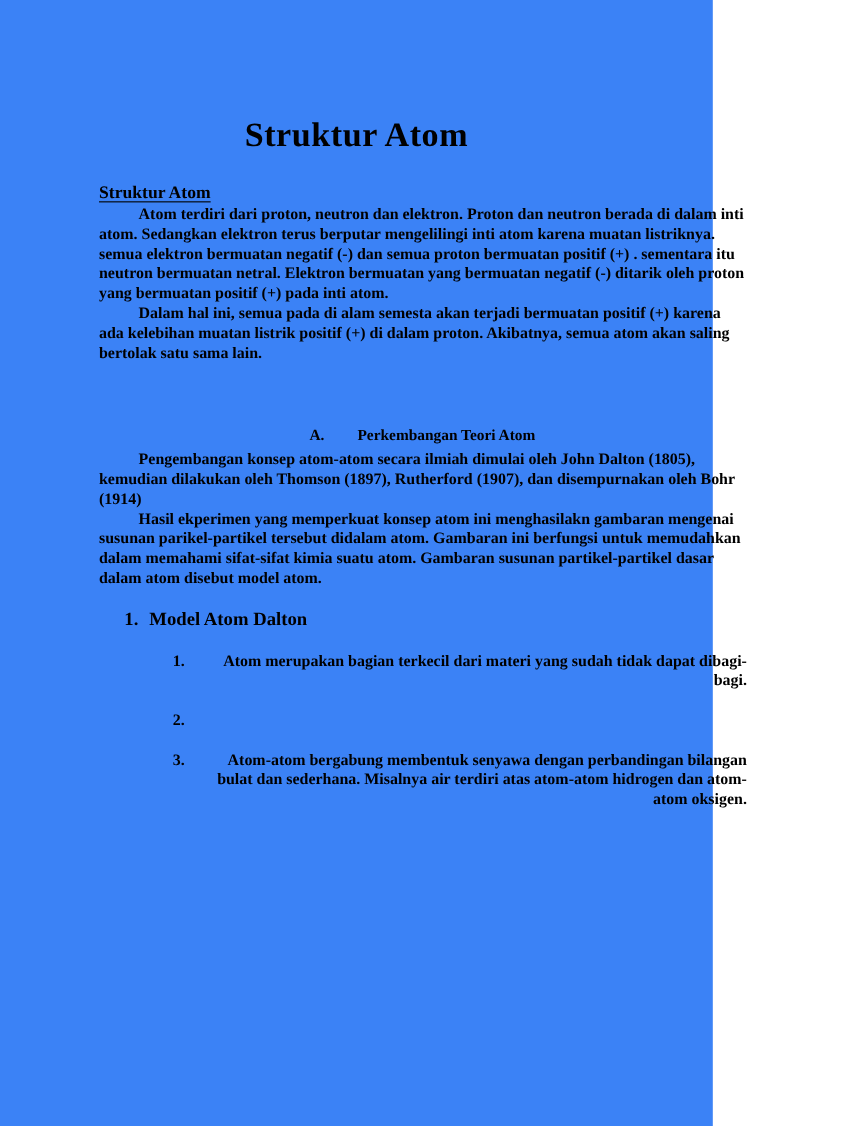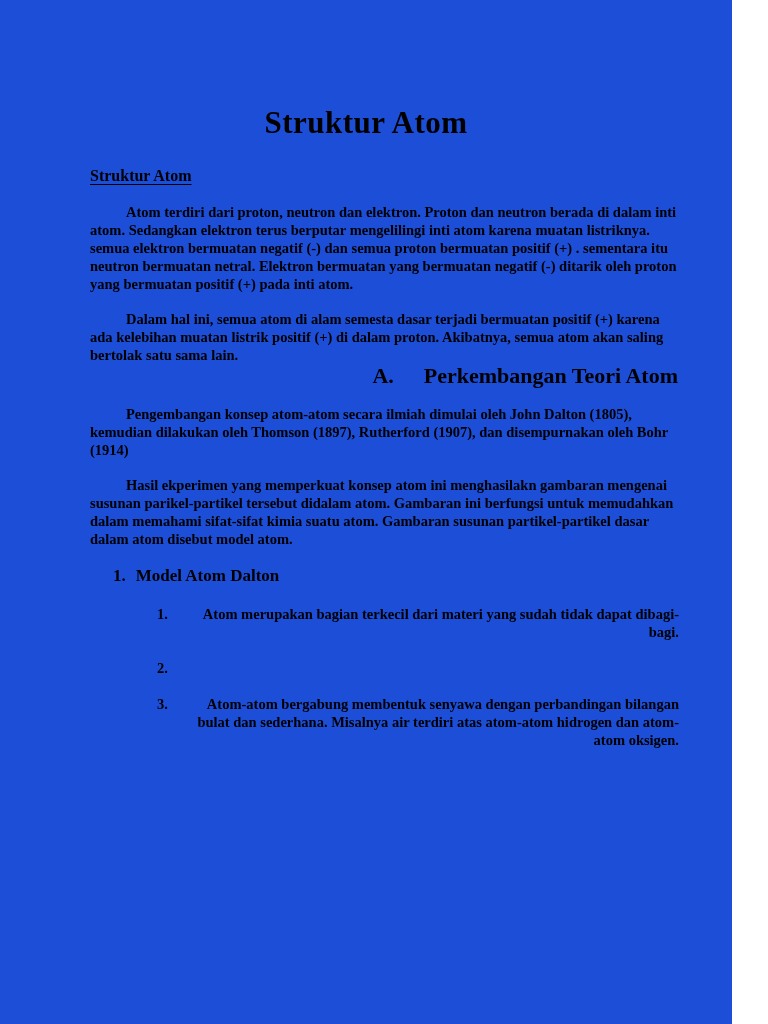--- a/index.html
+++ b/index.html
@@ -10,23 +10,23 @@
   body {
     width: 768px;
     height: 1024px;
     overflow: hidden;
     color: #000000;
     font-family: "Liberation Serif", "DejaVu Serif", serif;
     font-weight: bold;
     -webkit-font-smoothing: antialiased;
   }
   .page {
-    width: 732px;
+    width: 648px;
     height: 1024px;
-    background: #1d4ed8;
+    background: #3b82f6;
     box-sizing: border-box;
   }
   .doc-title {
     padding-top: 104px;
     font-size: 31px;
     line-height: 38px;
     text-align: center;
     letter-spacing: 0.5px;
   }
   .content {
@@ -34,31 +34,31 @@
     margin-left: 90px;
   }
   .underlined-heading {
     margin-top: 24px;
     font-size: 16px;
     line-height: 20px;
     text-decoration: underline;
     text-underline-offset: 3px;
   }
   .para {
-    margin-top: 17px;
     font-size: 14.5px;
     line-height: 18px;
     text-indent: 36px;
     text-align: left;
   }
   .section-heading {
+    margin-top: 55px;
     margin-bottom: 0;
-    font-size: 22px;
+    font-size: 14px;
     line-height: 24px;
-    text-align: right;
+    text-align: center;
   }
   .section-heading .tab-gap {
     display: inline-block;
     width: 30px;
   }
   .para-after-section {
     margin-top: 51px;
   }
   .sub-heading {
     margin-top: 17px;
@@ -96,21 +96,21 @@
 <div class="page">
 
   <div class="doc-title">Struktur Atom</div>
 
   <div class="content">
 
     <div class="underlined-heading">Struktur Atom</div>
 
     <div class="para">Atom terdiri dari proton, neutron dan elektron. Proton dan neutron berada di dalam inti atom. Sedangkan elektron terus berputar mengelilingi inti atom karena muatan listriknya. semua elektron bermuatan negatif (-) dan semua proton bermuatan positif (+) . sementara itu neutron bermuatan netral. Elektron bermuatan yang bermuatan negatif (-) ditarik oleh proton yang bermuatan positif (+) pada inti atom.</div>
 
-    <div class="para">Dalam hal ini, semua atom di alam semesta dasar terjadi bermuatan positif (+) karena ada kelebihan muatan listrik positif (+) di dalam proton.  Akibatnya, semua atom akan saling bertolak satu sama lain.</div>
+    <div class="para">Dalam hal ini, semua pada di alam semesta akan terjadi bermuatan positif (+) karena ada kelebihan muatan listrik positif (+) di dalam proton.  Akibatnya, semua atom akan saling bertolak satu sama lain.</div>
 
     <div class="section-heading">
       <span>A.</span><span class="tab-gap"></span><span>Perkembangan Teori Atom</span>
     </div>
 
 
     <div class="para">Pengembangan konsep atom-atom secara ilmiah dimulai oleh John Dalton (1805), kemudian dilakukan oleh Thomson (1897), Rutherford (1907), dan disempurnakan oleh Bohr (1914)</div>
 
     <div class="para">Hasil ekperimen yang memperkuat konsep atom ini menghasilakn gambaran mengenai susunan parikel-partikel tersebut didalam atom. Gambaran ini berfungsi untuk memudahkan dalam memahami sifat-sifat kimia suatu atom. Gambaran susunan partikel-partikel dasar dalam atom disebut model atom.</div>
 

